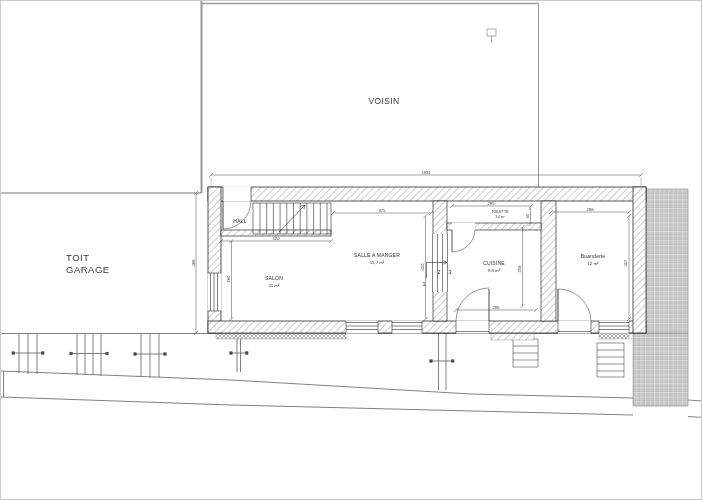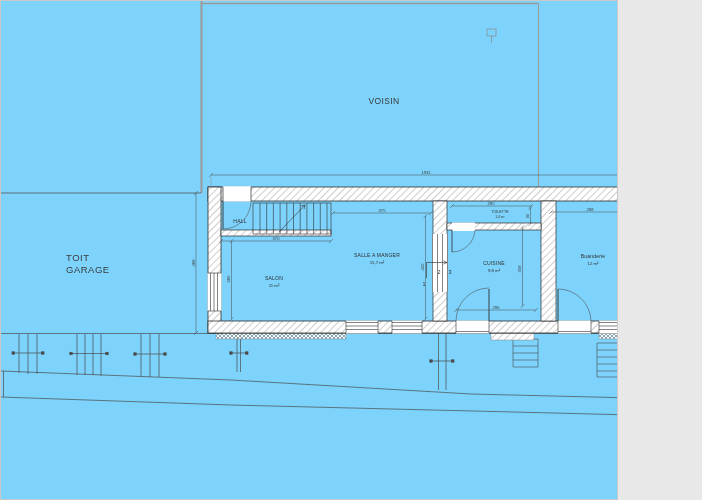--- a/index.html
+++ b/index.html
@@ -1,16 +1,16 @@
 <!DOCTYPE html>
 <html><head>
 <meta charset="utf-8">
 <style>
   html,body{margin:0;padding:0;background:#e8e8e8;}
-  #stage{position:relative;width:618px;height:500px;background:#7dd3fc;overflow:hidden;
+  #stage{position:relative;width:702px;height:500px;background:#ffffff;overflow:hidden;
          font-family:"Liberation Sans", sans-serif;border:1px solid #c9c9c9;box-sizing:border-box;}
   svg{display:block;}
   text{fill:#2e2e2e;}
   .room-name{font-size:5px;letter-spacing:.2px;}
   .room-area{font-size:4.3px;}
   .room-name-sm{font-size:3.6px;}
   .room-area-sm{font-size:3.4px;}
   .dim{font-size:4.1px;fill:#3a3a3a;}
   .zone{font-size:8.5px;letter-spacing:.4px;fill:#3a3a3a;}
   .zone-big{font-size:9.5px;letter-spacing:.5px;fill:#3a3a3a;}

